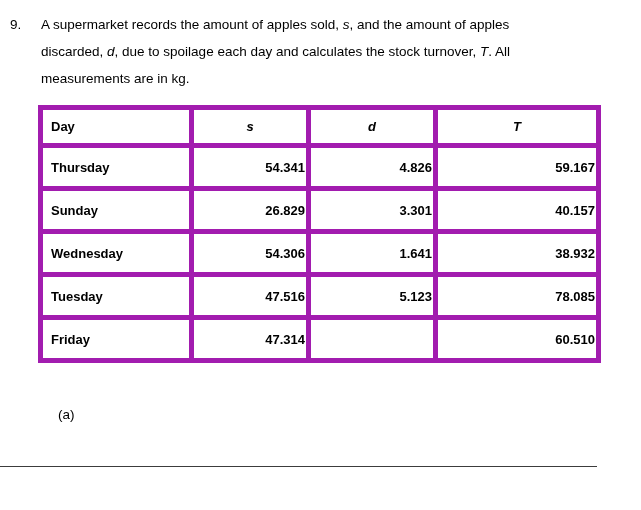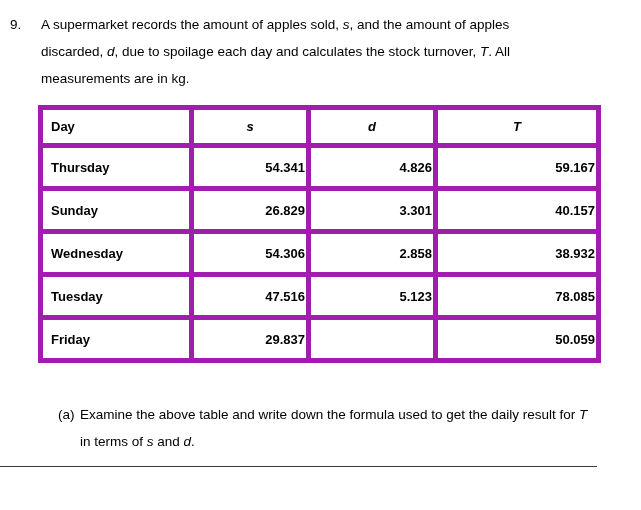--- a/index.html
+++ b/index.html
@@ -122,36 +122,35 @@
     </tr>
     <tr>
       <td class="day-cell">Sunday</td>
       <td class="num-cell">26.829</td>
       <td class="num-cell">3.301</td>
       <td class="num-cell">40.157</td>
     </tr>
     <tr>
       <td class="day-cell">Wednesday</td>
       <td class="num-cell">54.306</td>
-      <td class="num-cell">2.858</td>
+      <td class="num-cell">1.641</td>
       <td class="num-cell">38.932</td>
     </tr>
     <tr>
       <td class="day-cell">Tuesday</td>
       <td class="num-cell">47.516</td>
       <td class="num-cell">5.123</td>
       <td class="num-cell">78.085</td>
     </tr>
     <tr>
       <td class="day-cell">Friday</td>
-      <td class="num-cell">29.837</td>
+      <td class="num-cell">47.314</td>
       <td class="num-cell"></td>
-      <td class="num-cell">50.059</td>
+      <td class="num-cell">60.510</td>
     </tr>
   </tbody>
 </table>
 
 <div class="part-a">
   <div class="pa-label">(a)</div>
-  <div class="pa-text"><span>Examine the above table and write down the formula used to get the daily result for </span><span class="var">T</span><span> in terms of </span><span class="var">s</span><span> and </span><span class="var">d</span><span>.</span></div>
 </div>
 
 <div class="answer-line"></div>
 
 </body></html>

